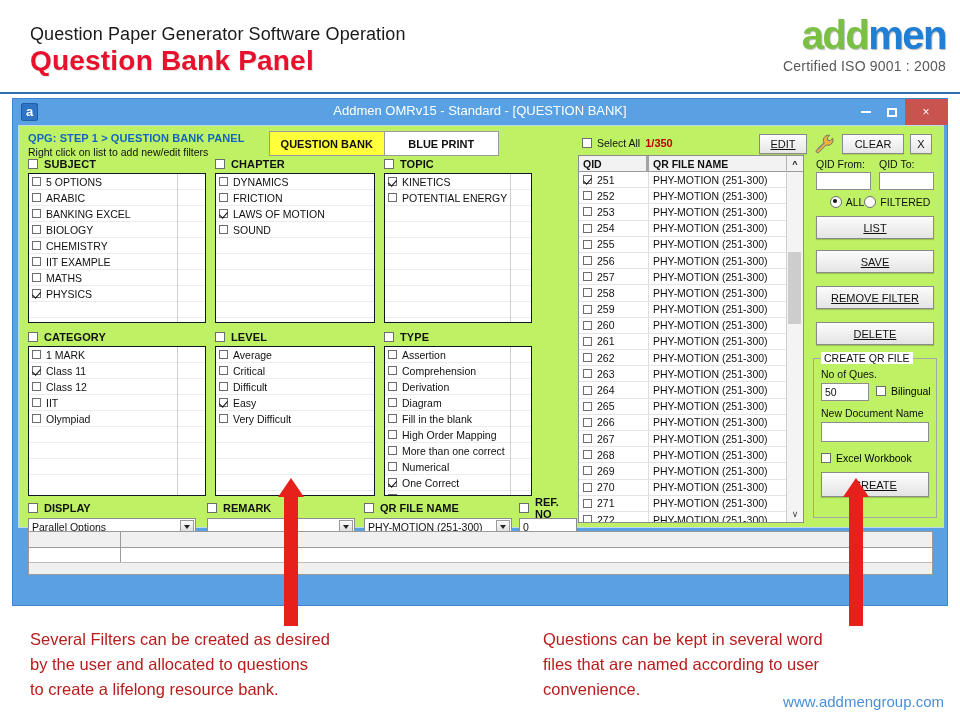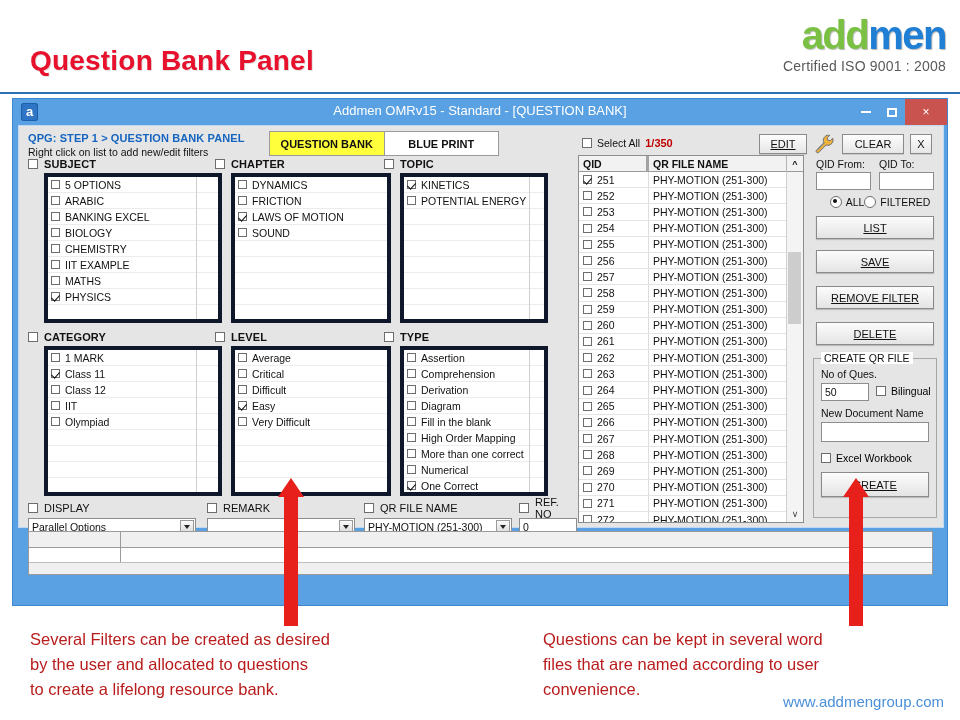--- a/index.html
+++ b/index.html
@@ -33,21 +33,21 @@
               border-radius:3px;color:#fff;font-size:13px;font-weight:bold;line-height:18px;text-align:center;
               box-shadow:0 0 0 1px #1c5fa8 inset;}
   .title-text{position:absolute;left:0;top:4px;width:100%;text-align:center;font-size:13px;color:#ffffff;}
   .win-btns{position:absolute;right:0;top:0;height:26px;display:flex;}
   .win-btn{width:26px;height:26px;display:flex;align-items:center;justify-content:center;
            color:#ffffff;font-size:12px;}
   .win-btn.close{width:42px;background:#c8534f;}
   .win-min i{display:block;width:10px;height:2px;background:#fff;}
   .win-max i{display:block;width:10px;height:9px;border:2px solid #fff;box-sizing:border-box;}
 
-  .client{position:absolute;left:5px;top:26px;width:926px;height:403px;background:#e5e5e5;
+  .client{position:absolute;left:5px;top:26px;width:926px;height:403px;background:#bef264;
           border:1px solid #bfd9f2;box-sizing:border-box;}
 
   
   .bread1{position:absolute;left:9px;top:6px;font-size:11px;font-weight:bold;color:#1565c0;letter-spacing:.1px;}
   .bread2{position:absolute;left:9px;top:20px;font-size:10.5px;color:#111;}
   .tabbox{position:absolute;left:250px;top:5px;width:230px;height:25px;border:1px solid #9a9a9a;background:#fff;
           box-sizing:border-box;display:flex;}
   .tab{flex:1;display:flex;align-items:center;justify-content:center;font-size:11px;font-weight:bold;color:#111;}
   .tab.active{background:#ffff3c;}
   .tab-div{width:1px;background:#9a9a9a;}
@@ -65,32 +65,32 @@
   .wrench{position:absolute;left:794px;top:6px;width:24px;height:24px;}
 
   
   .grp{position:absolute;box-sizing:border-box;}
   .grp-title{position:absolute;top:0;left:0;display:flex;align-items:center;gap:6px;
              font-size:11px;font-weight:bold;color:#111;letter-spacing:.2px;}
   .cb{width:10px;height:10px;border:1px solid #6d6d6d;background:#fff;box-sizing:border-box;
       display:inline-block;position:relative;flex:none;}
   .cb.on:after{content:"";position:absolute;left:1px;top:0px;width:4px;height:7px;border:solid #111;
                border-width:0 1.6px 1.6px 0;transform:rotate(42deg);}
-  .listbox{position:absolute;top:15px;left:16px;background:#fff;border:4px solid #0f172a;
+  .listbox{position:absolute;top:15px;left:0;background:#fff;border:1px solid #0f172a;
            box-sizing:border-box;overflow:hidden;}
   .listbox .colsep{position:absolute;top:0;bottom:0;width:1px;background:#cfcfcf;}
   .row{height:16px;display:flex;align-items:center;gap:5px;padding-left:3px;
        font-size:10.5px;color:#111;border-bottom:1px solid #ececec;box-sizing:border-box;}
   .row .cb{width:9px;height:9px;}
   .row.blank{color:transparent;}
   .lbl-caps{letter-spacing:.1px;}
 
   
   .fgrp{position:absolute;}
-  .fgrp .ttl{display:flex;align-items:center;gap:6px;font-size:11px;font-weight:normal;color:#111;height:14px;}
+  .fgrp .ttl{display:flex;align-items:center;gap:6px;font-size:11px;font-weight:bold;color:#111;height:14px;}
   .combo{margin-top:3px;height:17px;border:1px solid #8d8d8d;background:#fff;box-sizing:border-box;
          display:flex;align-items:center;font-size:10.5px;color:#111;padding-left:3px;position:relative;}
   .combo .arrow{position:absolute;right:1px;top:1px;width:14px;height:13px;
                 background:linear-gradient(#fbfbfb,#dcdcdc);border:1px solid #9a9a9a;box-sizing:border-box;
                 display:flex;align-items:center;justify-content:center;}
   .combo .arrow:after{content:"";border-left:3px solid transparent;border-right:3px solid transparent;
                       border-top:4px solid #222;}
   .txtin{margin-top:3px;height:17px;border:1px solid #8d8d8d;background:#fff;box-sizing:border-box;
          display:flex;align-items:center;font-size:10.5px;color:#111;padding-left:3px;}
 
@@ -149,20 +149,21 @@
   
   .cap{position:absolute;font-size:16.5px;color:#b91c1c;line-height:25px;}
   .site{position:absolute;right:16px;top:693px;font-size:15px;color:#4a90d9;}
 </style>
 </head>
 <body>
 
 <div class="page">
 
   <div class="slide-header">
+    <div class="hdr-sub">Question Paper Generator Software Operation</div>
     <div class="hdr-title">Question Bank Panel</div>
     <div class="logo">
       <div class="logo-word"><span class="logo-a">add</span><span class="logo-b">men</span></div>
       <div class="logo-iso">Certified ISO 9001 : 2008</div>
     </div>
   </div>
   <div class="hdr-rule"></div>
 
   <div class="app">
 

